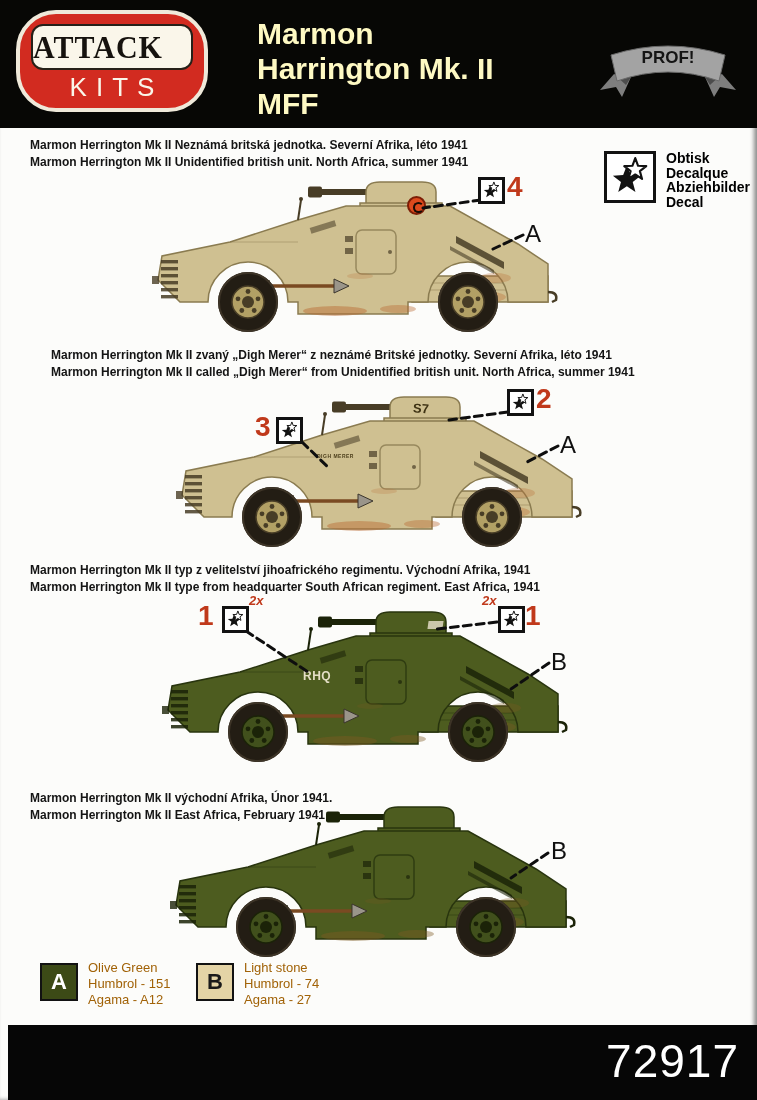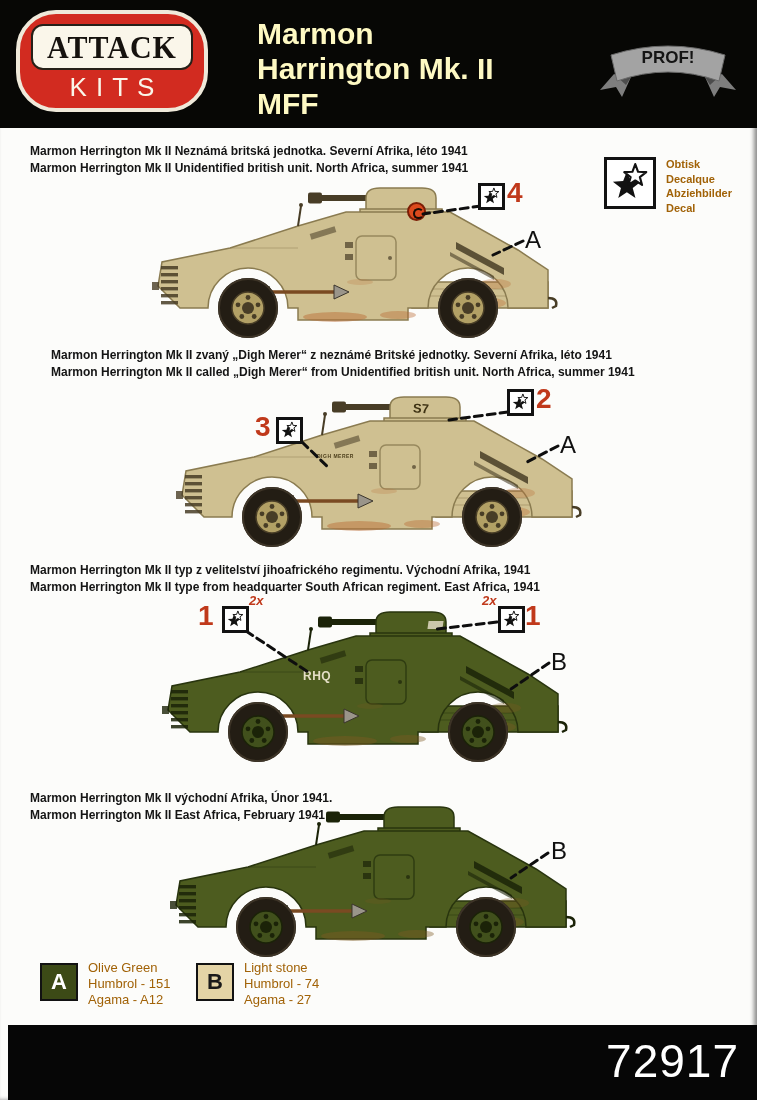--- a/index.html
+++ b/index.html
@@ -4,21 +4,21 @@
 <style>
   html,body{margin:0;padding:0;background:#444;}
   .sheet{position:relative;width:757px;height:1100px;background:#fcfcfa;overflow:hidden;
          font-family:"Liberation Sans",sans-serif;box-shadow:inset -3px 0 4px rgba(0,0,0,.45);}
 
   
   .hdr{position:absolute;left:0;top:0;width:757px;height:128px;background:#070705;}
   .logo{position:absolute;left:16px;top:10px;width:192px;height:102px;background:#d22b20;
         border:4px solid #efe9da;border-radius:40px;box-sizing:border-box;}
   .logo-band{position:absolute;left:11px;right:11px;top:10px;height:42px;background:#faf6ea;
-        border:2px solid #262018;border-radius:12px;display:flex;align-items:center;justify-content:center;}
+        border:2px solid #262018;border-radius:12px;display:flex;align-items:center;justify-content:flex-start;}
   .logo-attack{font-family:"Liberation Serif",serif;font-weight:bold;font-size:30px;color:#16120e;
         letter-spacing:1px;transform:scaleY(1.05);}
   .logo-kits{position:absolute;left:0;right:0;top:58px;text-align:center;font-weight:normal;
         font-size:26px;color:#faf6ea;letter-spacing:9px;text-indent:9px;}
   .title{position:absolute;left:257px;top:16px;color:#fef9c3;font-weight:bold;font-size:30px;line-height:35px;}
   .ribbon{position:absolute;left:598px;top:40px;}
 
   
   .sec{position:absolute;left:0;width:757px;}
   .cap{position:absolute;left:30px;top:2px;font-weight:bold;font-size:12px;line-height:17px;color:#141414;}
@@ -29,21 +29,21 @@
   
   .mbox{position:absolute;width:21px;height:21px;background:#fff;border:3px solid #121212;
         display:flex;align-items:center;justify-content:center;box-sizing:content-box;}
   .mnum{position:absolute;font-size:28px;font-weight:bold;line-height:1;color:#c0391b;}
   .mcount{position:absolute;font-size:13px;font-weight:bold;font-style:italic;color:#c0391b;}
   .ref{position:absolute;font-size:24px;color:#101010;}
 
   
   .dlbox{position:absolute;left:604px;top:16px;width:46px;height:46px;border:3px solid #121212;
          background:#fff;display:flex;align-items:center;justify-content:center;}
-  .dltext{position:absolute;left:666px;top:16px;font-weight:bold;font-size:11px;line-height:14.5px;color:#a16207;}
+  .dltext{position:absolute;left:666px;top:16px;font-weight:bold;font-size:14px;line-height:14.5px;color:#000000;}
 
   
   .roundel{position:absolute;width:19px;height:19px;border-radius:50%;background:#dd4a1d;
            border:2px solid #7c1e06;box-sizing:border-box;}
   .roundel span{position:absolute;left:4px;top:4px;width:7px;height:7px;border:2px solid #1a0c05;
            border-radius:50%;border-right-color:transparent;}
   .turret-code{position:absolute;font-weight:bold;font-size:13px;color:#3f3314;transform:rotate(3deg);}
   .hull-name{position:absolute;font-weight:bold;font-size:5px;letter-spacing:.5px;color:#4e401d;}
   .hull-code{position:absolute;font-weight:bold;font-size:12px;letter-spacing:.5px;color:#e4dec6;text-align:center;}
   .turret-mark{position:absolute;width:15px;height:8px;background:#d9d3ba;transform:skewX(-8deg);opacity:.9;}
@@ -164,21 +164,21 @@
     <svg class="ribbon" width="140" height="62">
       <path d="M16,34 L2,50 L18,47 L24,57 L33,37 Z" fill="#7e7e7e"></path>
       <path d="M124,34 L138,50 L122,47 L116,57 L107,37 Z" fill="#7e7e7e"></path>
       <path d="M16,34 L33,37 L28,45 Z" fill="#4c4c4c"></path>
       <path d="M124,34 L107,37 L112,45 Z" fill="#4c4c4c"></path>
       <path d="M13,15 Q70,-3 127,15 L121,41 Q70,23 19,41 Z" fill="#a3a3a3" stroke="#6a6a6a" stroke-width="1"></path>
       <text x="70" y="23" text-anchor="middle" font-size="17" font-weight="bold" fill="#141414">PROF!</text>
     </svg>
   </div>
 
-  <div class="sec" style="top:141px;height:210px;">
+  <div class="sec" style="top:135px;height:210px;">
     <div class="cap">
       <div>Marmon Herrington Mk II Neznámá britská jednotka. Severní Afrika, léto 1941</div>
       <div>Marmon Herrington Mk II Unidentified british unit. North Africa, summer 1941</div>
     </div>
     <div class="dlbox">
       <svg width="42" height="42" viewBox="0 0 40 40">
           <use href="#star-decal"></use>
         </svg>
     </div>
     <div class="dltext">

